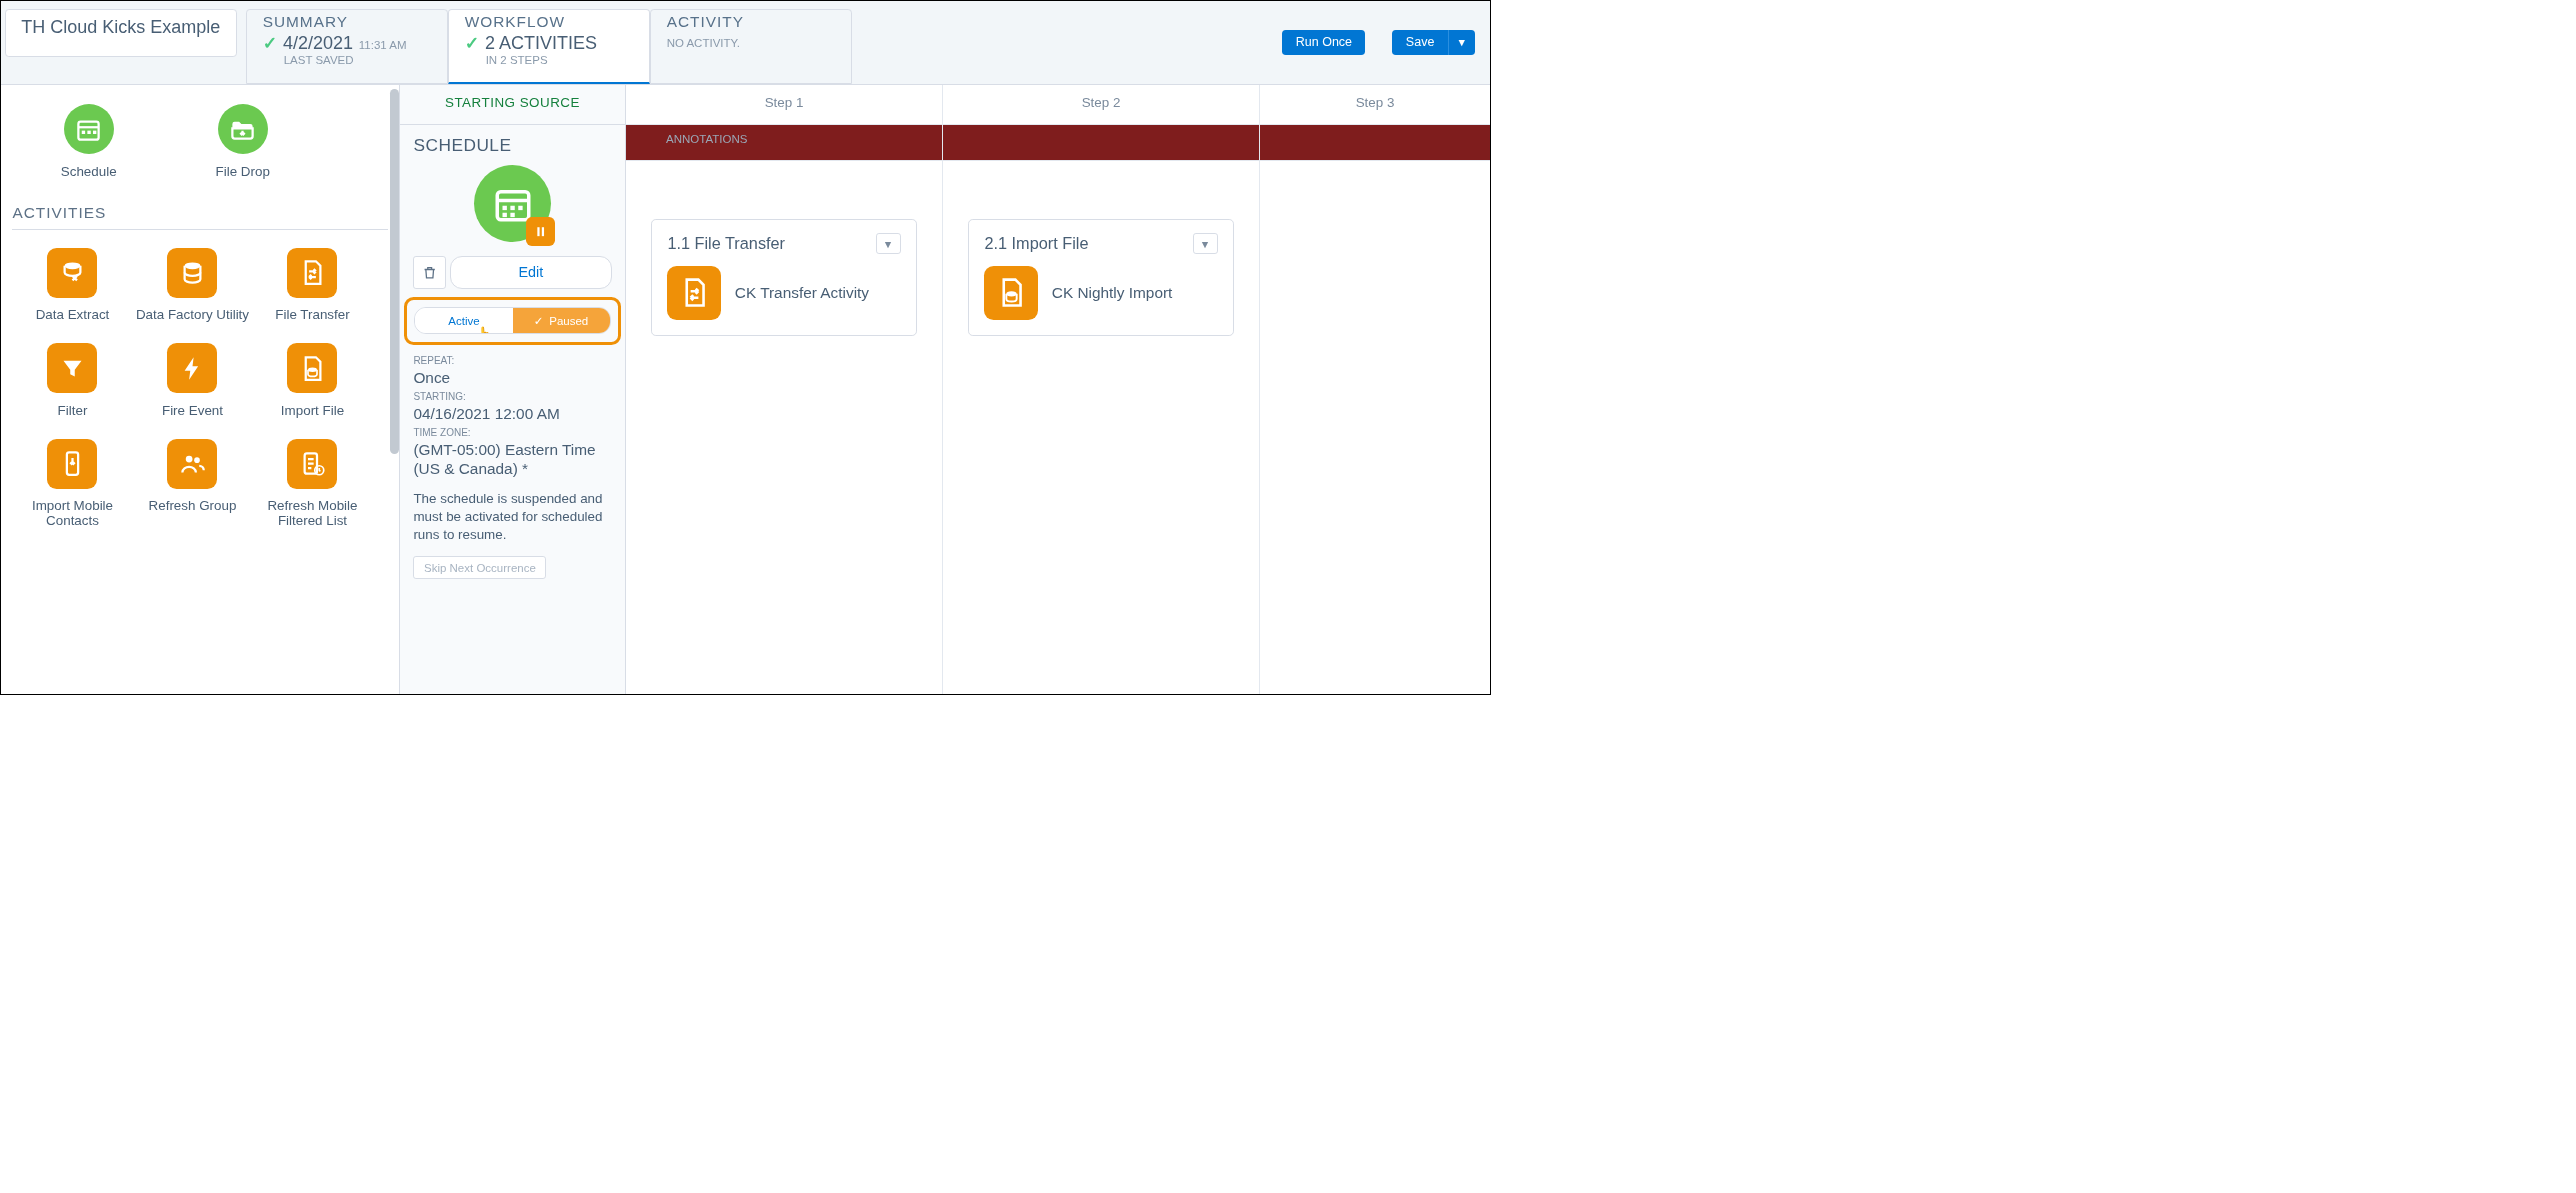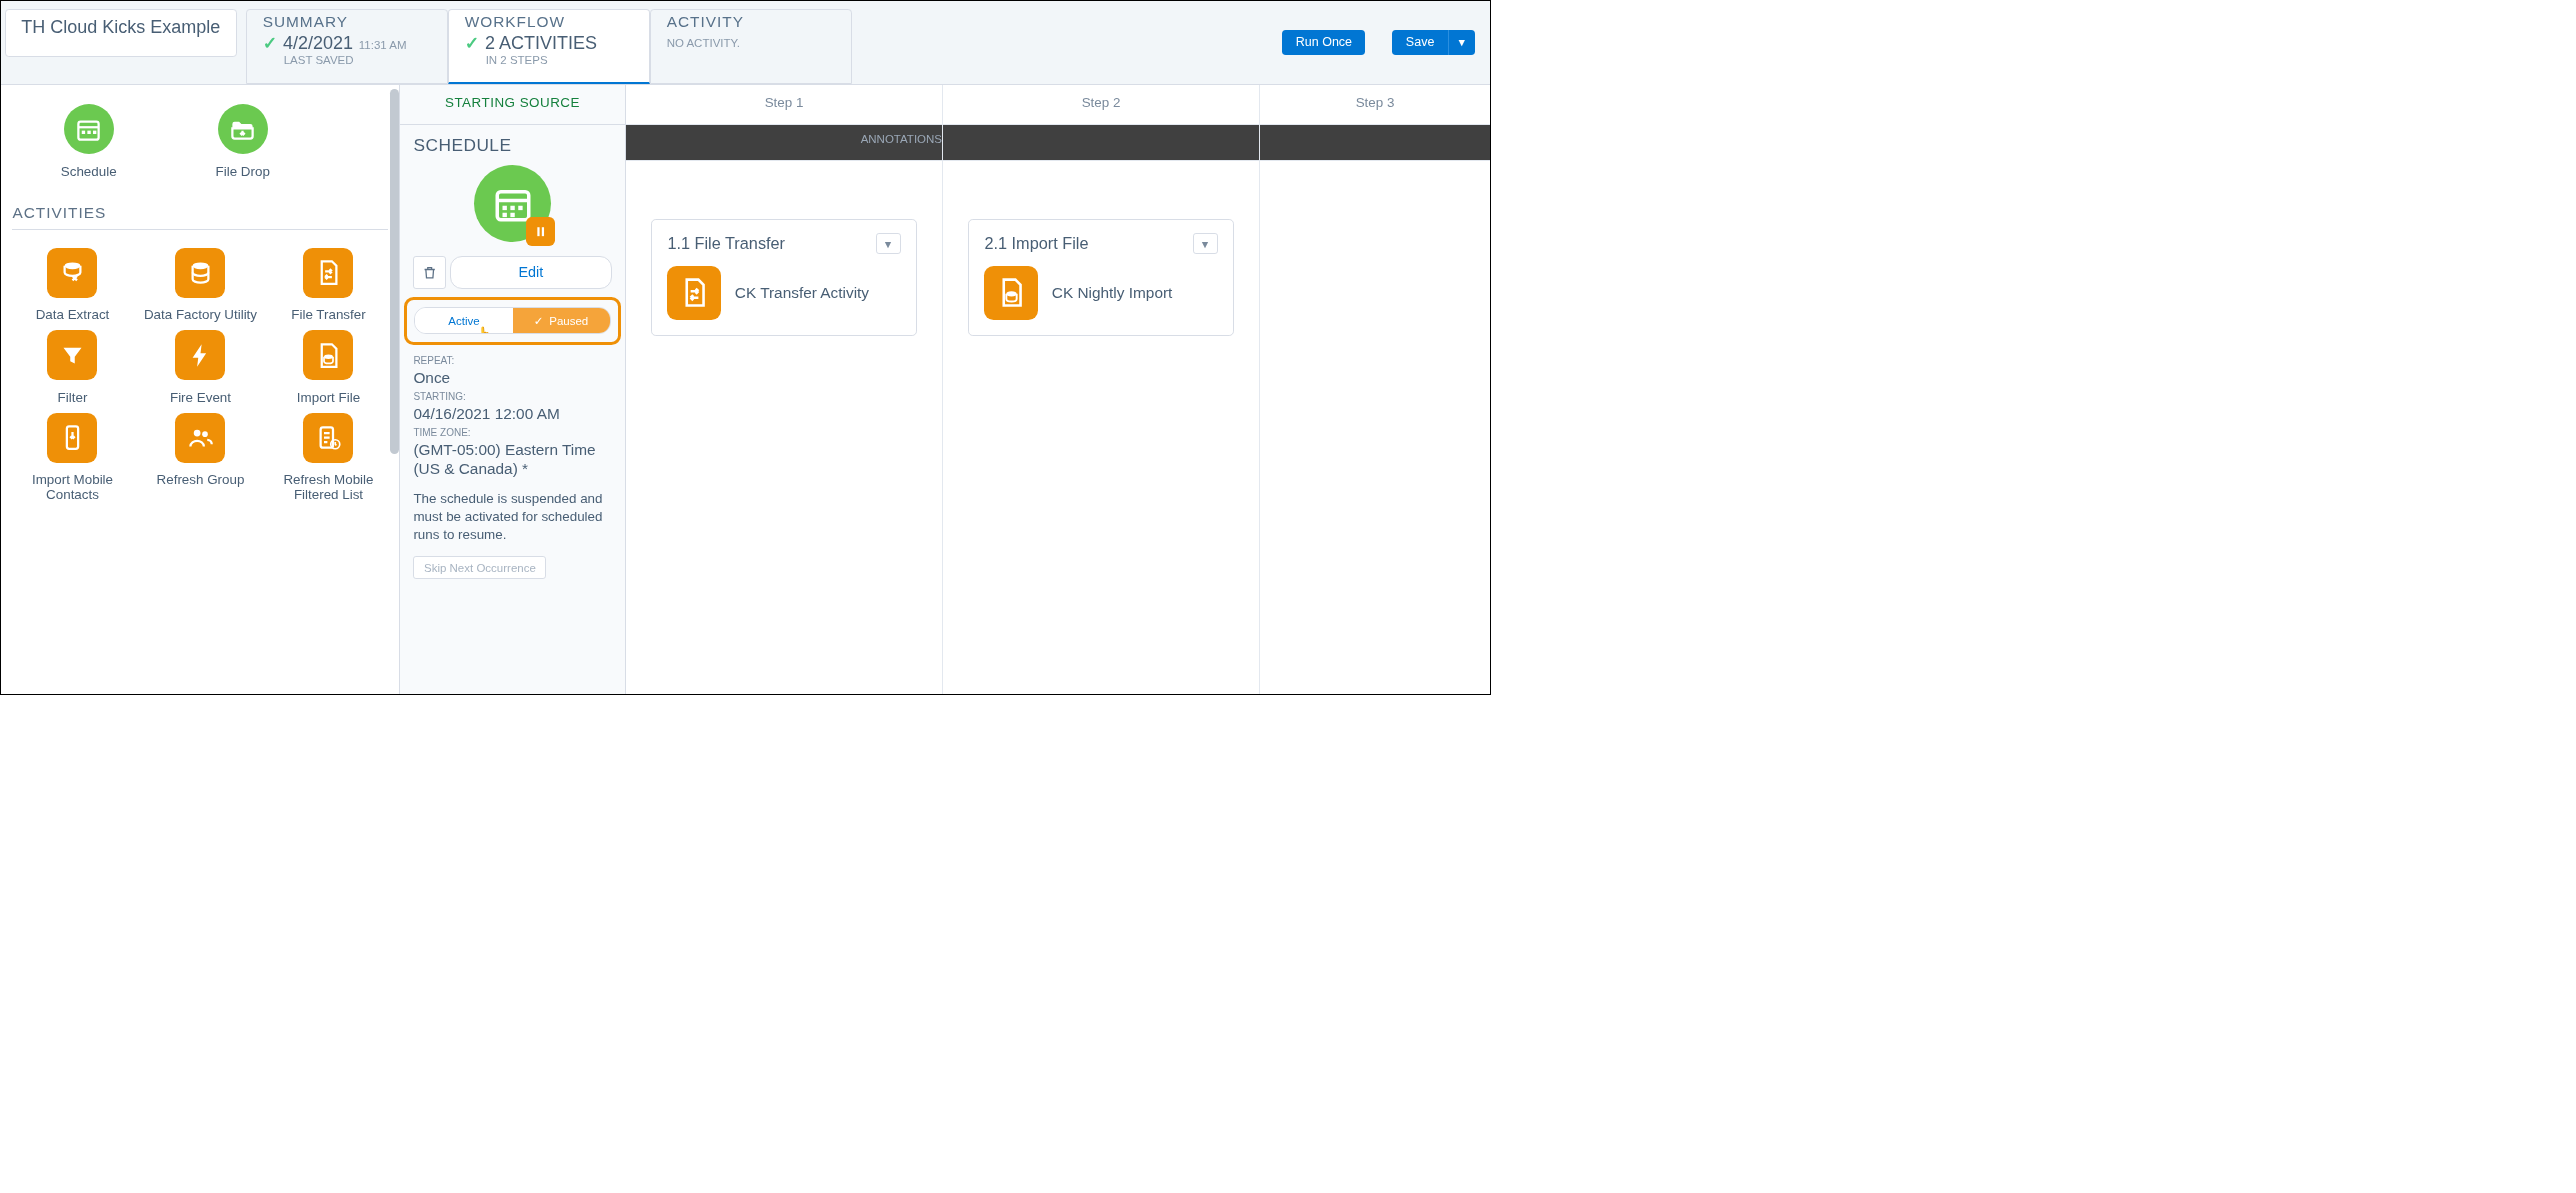--- a/index.html
+++ b/index.html
@@ -31,21 +31,21 @@
   .palette { width: 399px; border-right: 1px solid #d8dde6; padding: 19px 7.7px 7.7px 7.7px; position: relative; }
   .palette-scroll { position: absolute; right: 0; top: 3.8px; width: 8.6px; height: 365px; background: #c2c9d1; border-radius: 4.8px; }
   .pal-row { display: flex; gap: 48px; padding-left: 27px; }
   .pal-item { width: 106px; text-align: center; font-size: 13.4px; color: #485e74; }
   .pal-icon { width: 50px; height: 50px; border-radius: 9.6px; margin: 0 auto 9.6px; display: flex; align-items: center; justify-content: center; color: #fff; }
   .pal-icon.green { background: #6bc950; }
   .pal-icon.orange { background: #ef9007; }
   .pal-icon.round { border-radius: 50%; }
   .pal-head { font-size: 15.4px; color: #5d7186; letter-spacing: 1px; margin: 25px 0 5.8px 3.8px; }
   .pal-hr { border: none; border-top: 1px solid #d8dde6; margin: 7.7px 3.8px 17.3px; }
-  .pal-grid { display: grid; grid-template-columns: repeat(3, 120px); row-gap: 21px; column-gap: 0; padding-left: 3.8px; gap: 8px; }
+  .pal-grid { display: grid; grid-template-columns: repeat(3, 120px); row-gap: 21px; column-gap: 0; padding-left: 3.8px; }
   .pal-grid .pal-item { width: 120px; }
 
   
   .sourcecol { width: 226px; background: #f8fafc; border-right: 1px solid #d8dde6; display: flex; flex-direction: column; }
   .col-head { text-align: center; padding: 9.6px 0; font-size: 13.4px; color: #15803d; letter-spacing: 0.5px; border-bottom: 1px solid #d8dde6; height: 40px; }
   .source-body { padding: 9.6px 13.4px; font-size: 13.4px; color: #485e74; }
   .source-body h2 { font-size: 17.3px; font-weight: 400; color: #485e74; letter-spacing: 0.5px; }
   .sched-icon-wrap { text-align: center; margin: 9.6px 0 7.7px; position: relative; height: 83px; }
   .sched-big { width: 77px; height: 77px; background: #6bc950; border-radius: 50%; display: inline-flex; align-items: center; justify-content: center; color: #fff; }
   .pause-badge { position: absolute; left: 50%; margin-left: 13.4px; top: 52px; width: 29px; height: 29px; background: #ef9007; border-radius: 5.8px; display: flex; align-items: center; justify-content: center; color: #fff; font-size:13.4px; }
@@ -60,21 +60,21 @@
   .cursor-ptr { position: absolute; left: 60px; top: 17.3px; font-size: 15.4px; pointer-events:none;}
   .kv-lbl { font-size: 10px; color: #7a8a9c; margin-top: 4px; }
   .kv-val { font-size: 15.4px; color: #485e74; margin-top: 2px; line-height: 1.25; }
   .note-txt { font-size: 13.4px; color: #485e74; margin-top: 11.5px; line-height: 1.35; }
   .skip-btn { margin-top: 11.5px; border: 1px solid #d8dde6; background: #fff; border-radius: 2.9px; padding: 4.8px 9.6px; font-size: 11.5px; color: #a8b4c2; cursor: not-allowed; }
 
   
   .stepcol { flex: 1; border-right: 1px solid #e3e8ef; background: #fff; min-width: 317px; position: relative;}
   .stepcol:last-child { border-right: none; }
   .step-head { text-align: center; padding: 9.6px 0; font-size: 13.4px; color: #7a8a9c; border-bottom: 1px solid #e3e8ef; height: 40px; }
-  .anno-row { height: 35px; padding: 7.7px 0 0 40px; font-size: 11.5px; color: #9aa7b6; background:#404040;text-align:right; }
+  .anno-row { height: 35px; padding: 7.7px 0 0 40px; font-size: 11.5px; color: #9aa7b6; background:#7f1d1d; }
   .divider-h { border-top: 1px solid #e3e8ef; }
   .card { margin: 58px 25px 0; border: 1px solid #d8dde6; border-radius: 4.8px; padding: 13.4px 15.4px 15.4px; }
   .card-top { display: flex; align-items: center; justify-content: space-between; }
   .card-title { font-size: 16.3px; color: #485e74; font-weight: 400; }
   .card-menu { width: 25px; height: 21px; border: 1px solid #d8dde6; border-radius: 2.9px; text-align: center; color: #7a8a9c; font-size: 10.6px; background: #fff; cursor: pointer; }
   .card-body { display: flex; align-items: center; gap: 13.4px; margin-top: 11.5px; }
   .card-icn { width: 54px; height: 54px; background: #ef9007; border-radius: 9.6px; display: flex; align-items: center; justify-content: center; color: #fff; }
   .card-text { font-size: 15.4px; color: #485e74; line-height: 1.3; max-width: 144px; }
 
   svg { display: block; }

